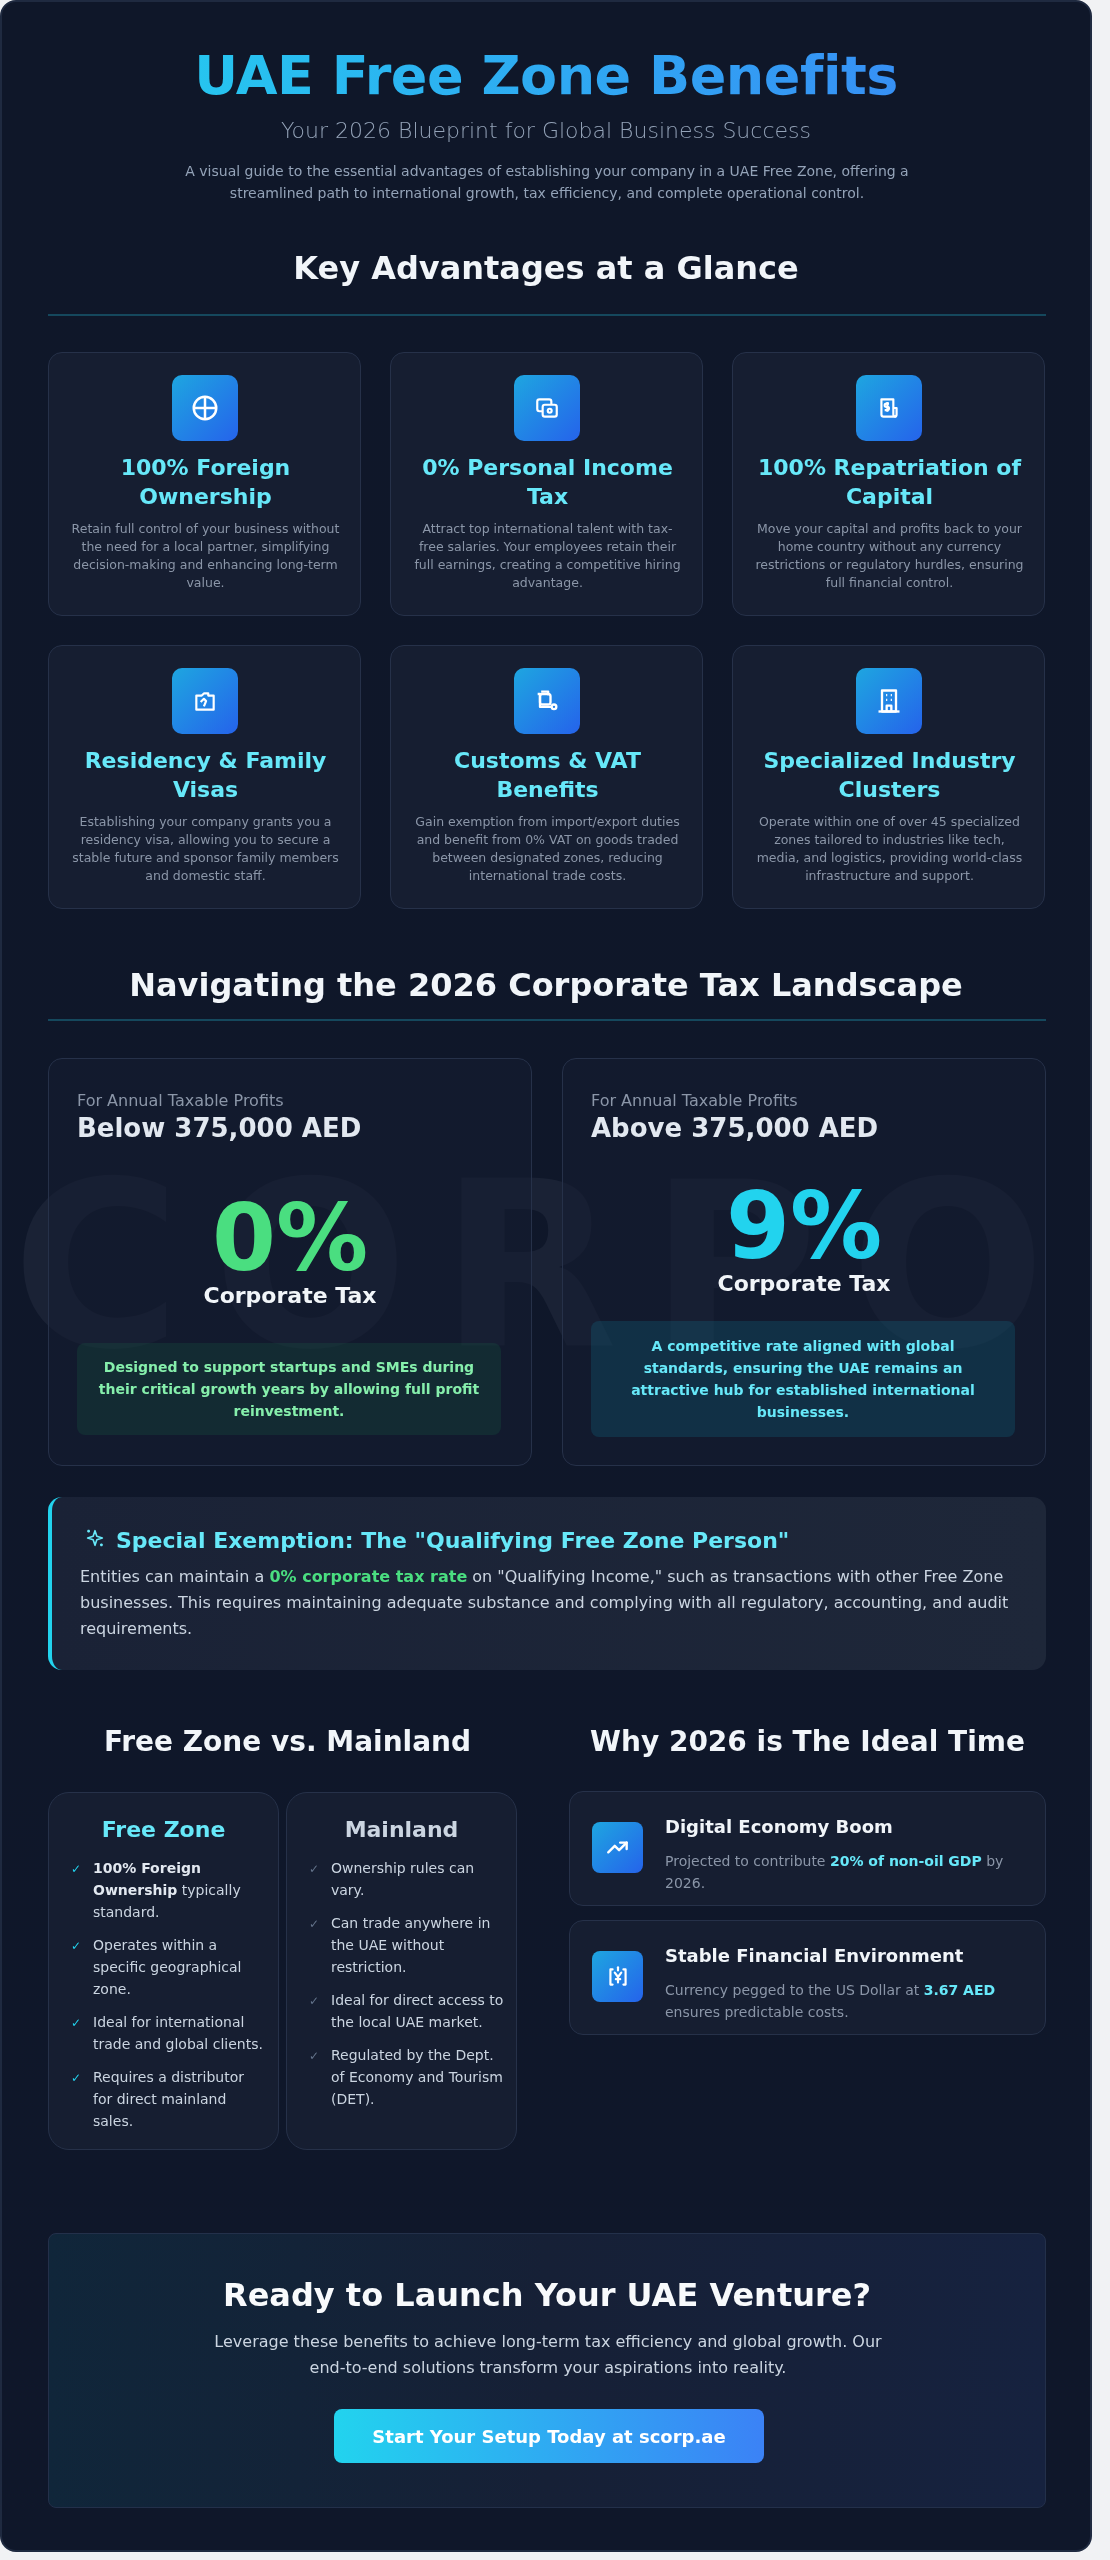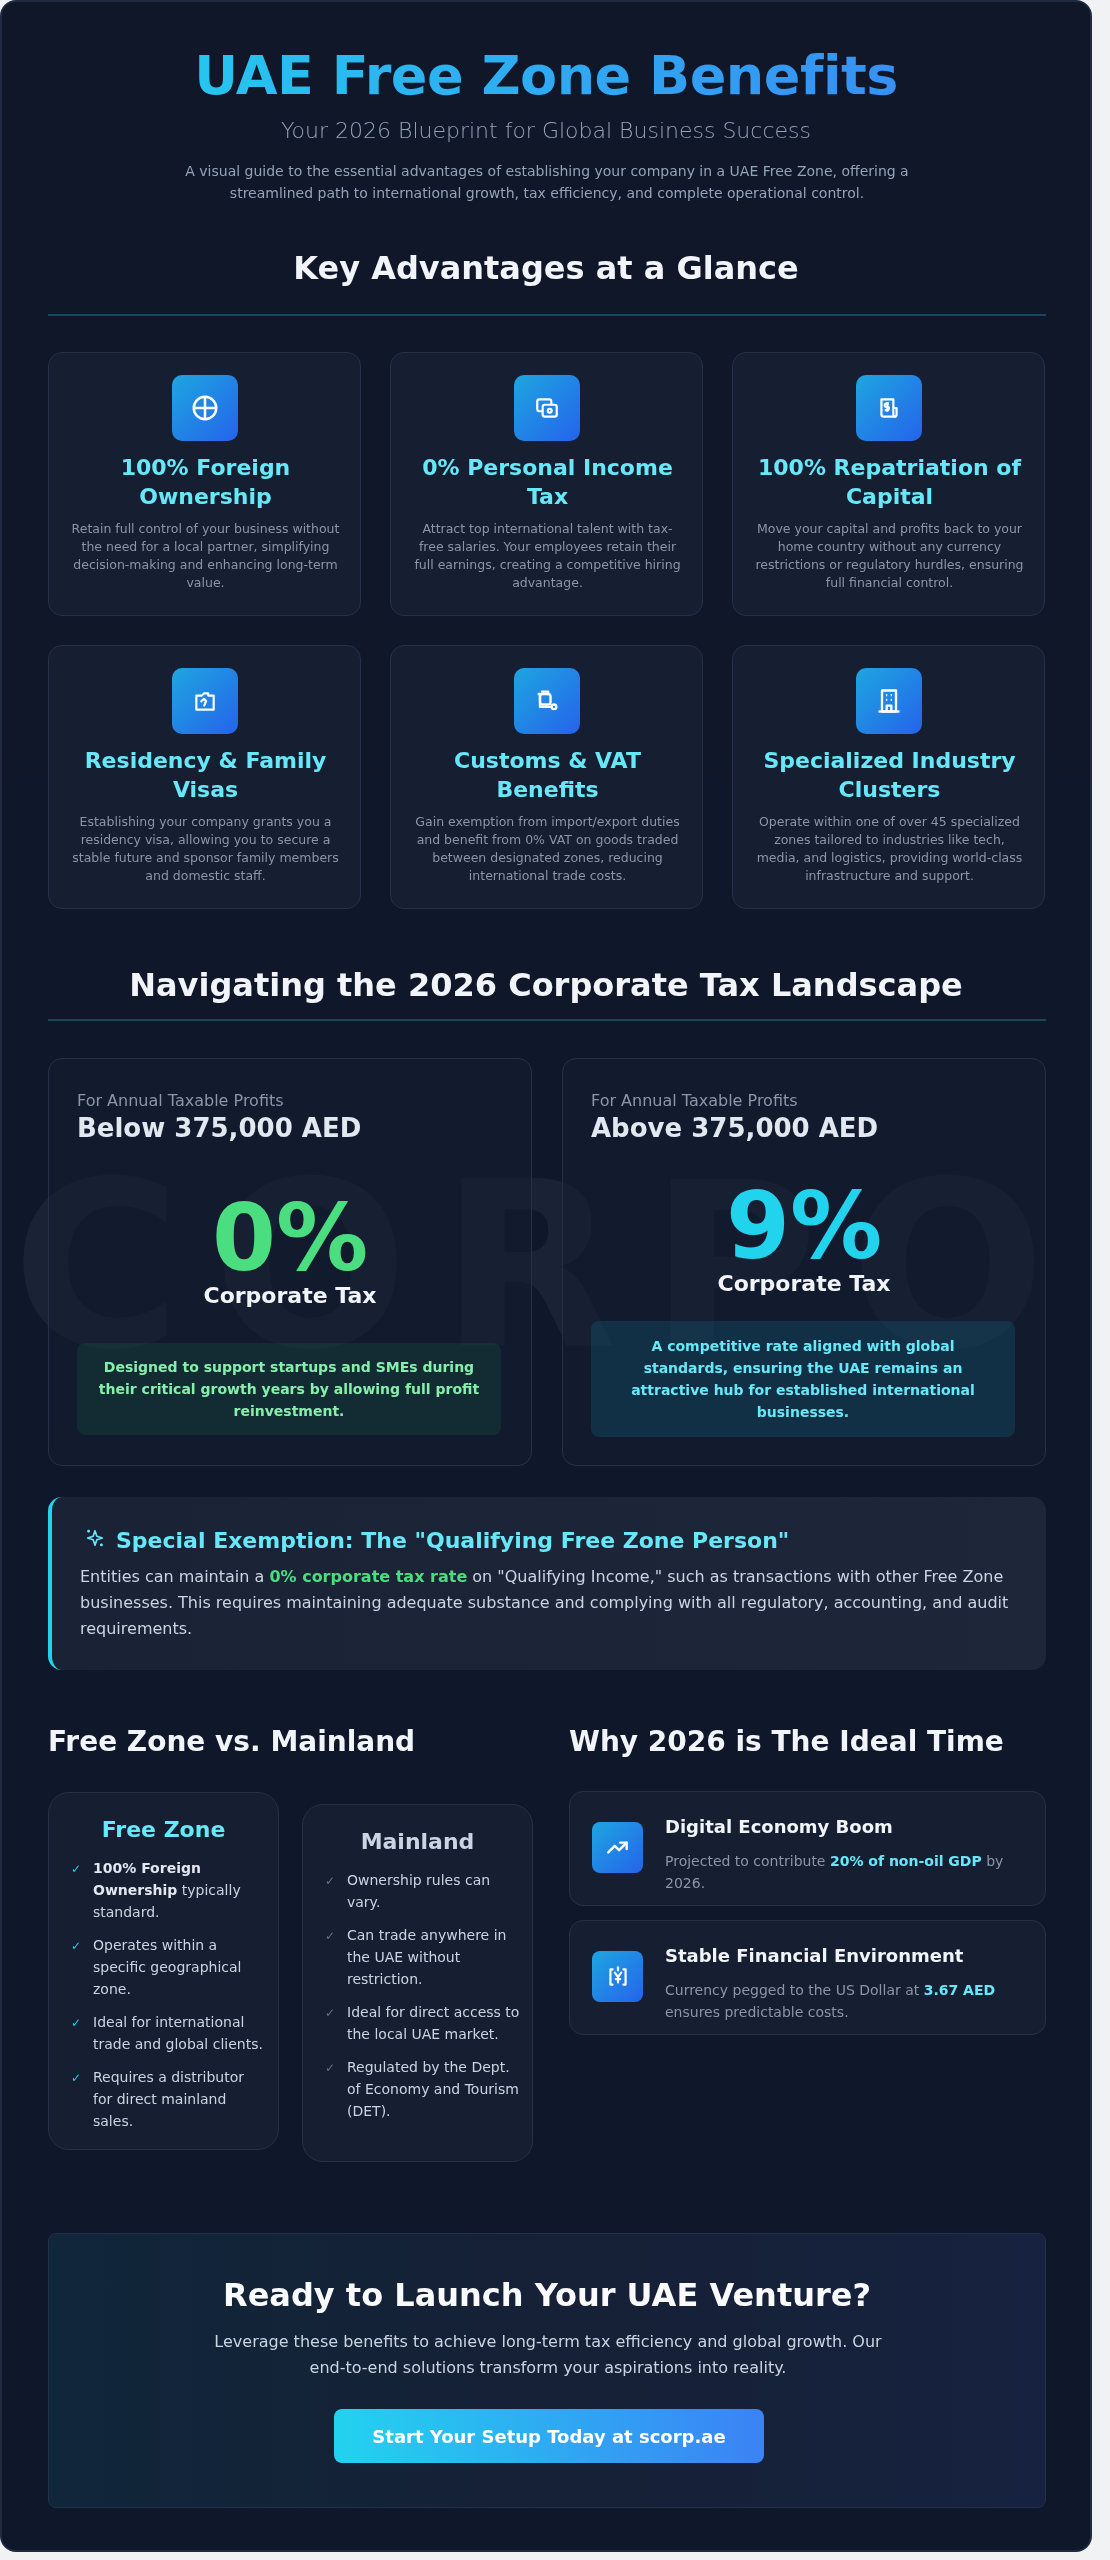--- a/index.html
+++ b/index.html
@@ -88,21 +88,21 @@
     position: absolute; top: 30px; left: 32px; font-size: 22px; font-weight: bold; color: #67e8f9;
     display: flex; align-items: center; gap: 10px;
   }
   .exempt-body {
     position: absolute; top: 67px; left: 28px; width: 940px; font-size: 16px; color: #cbd5e1; line-height: 26px;
   }
   .hl-green { color: #4ade80; font-weight: bold; }
   .hl-cyan { color: #67e8f9; font-weight: bold; }
 
   
-  .sub-title { position: absolute; top: 1723px; font-size: 28px; font-weight: bold; color: #f1f5f9; }
+  .sub-title { position: absolute; top: 1723px; font-size: 28px; font-weight: bold; color: #f1f5f9; text-align: center; }
   .cmp-card {
     position: absolute; top: 1790px; width: 231px; height: 358px;
     background: #161e31; border: 1px solid #263149; border-radius: 21px;
   }
   .cmp-head { position: absolute; top: 24px; left: 0; width: 100%; text-align: center; font-size: 22px; font-weight: bold; }
   .cmp-list { position: absolute; top: 64px; left: 22px; width: 195px; list-style: none; }
   .cmp-list li { position: relative; padding-left: 22px; font-size: 14px; line-height: 22px; color: #cbd5e1; margin-bottom: 11px; }
   .cmp-check { position: absolute; left: 0; top: 1px; font-size: 12px; }
 
   
@@ -260,21 +260,21 @@
   <div class="cmp-card" style="left:46px;">
     <div class="cmp-head" style="color:#67e8f9;">Free Zone</div>
     <ul class="cmp-list">
       <li><span class="cmp-check" style="color:#22d3ee;">✓</span><b style="color:#e2e8f0;">100% Foreign Ownership</b><span> typically standard.</span></li>
       <li><span class="cmp-check" style="color:#22d3ee;">✓</span><span>Operates within a specific geographical zone.</span></li>
       <li><span class="cmp-check" style="color:#22d3ee;">✓</span><span>Ideal for international trade and global clients.</span></li>
       <li><span class="cmp-check" style="color:#22d3ee;">✓</span><span>Requires a distributor for direct mainland sales.</span></li>
     </ul>
   </div>
 
-  <div class="cmp-card" style="left:300px;margin-top:12px;">
+  <div class="cmp-card" style="left:284px;">
     <div class="cmp-head" style="color:#cbd5e1;">Mainland</div>
     <ul class="cmp-list">
       <li><span class="cmp-check" style="color:#64748b;">✓</span><span>Ownership rules can vary.</span></li>
       <li><span class="cmp-check" style="color:#64748b;">✓</span><span>Can trade anywhere in the UAE without restriction.</span></li>
       <li><span class="cmp-check" style="color:#64748b;">✓</span><span>Ideal for direct access to the local UAE market.</span></li>
       <li><span class="cmp-check" style="color:#64748b;">✓</span><span>Regulated by the Dept. of Economy and Tourism (DET).</span></li>
     </ul>
   </div>
 
   <h3 class="sub-title" style="left:567px; width:477px;">Why 2026 is The Ideal Time</h3>

